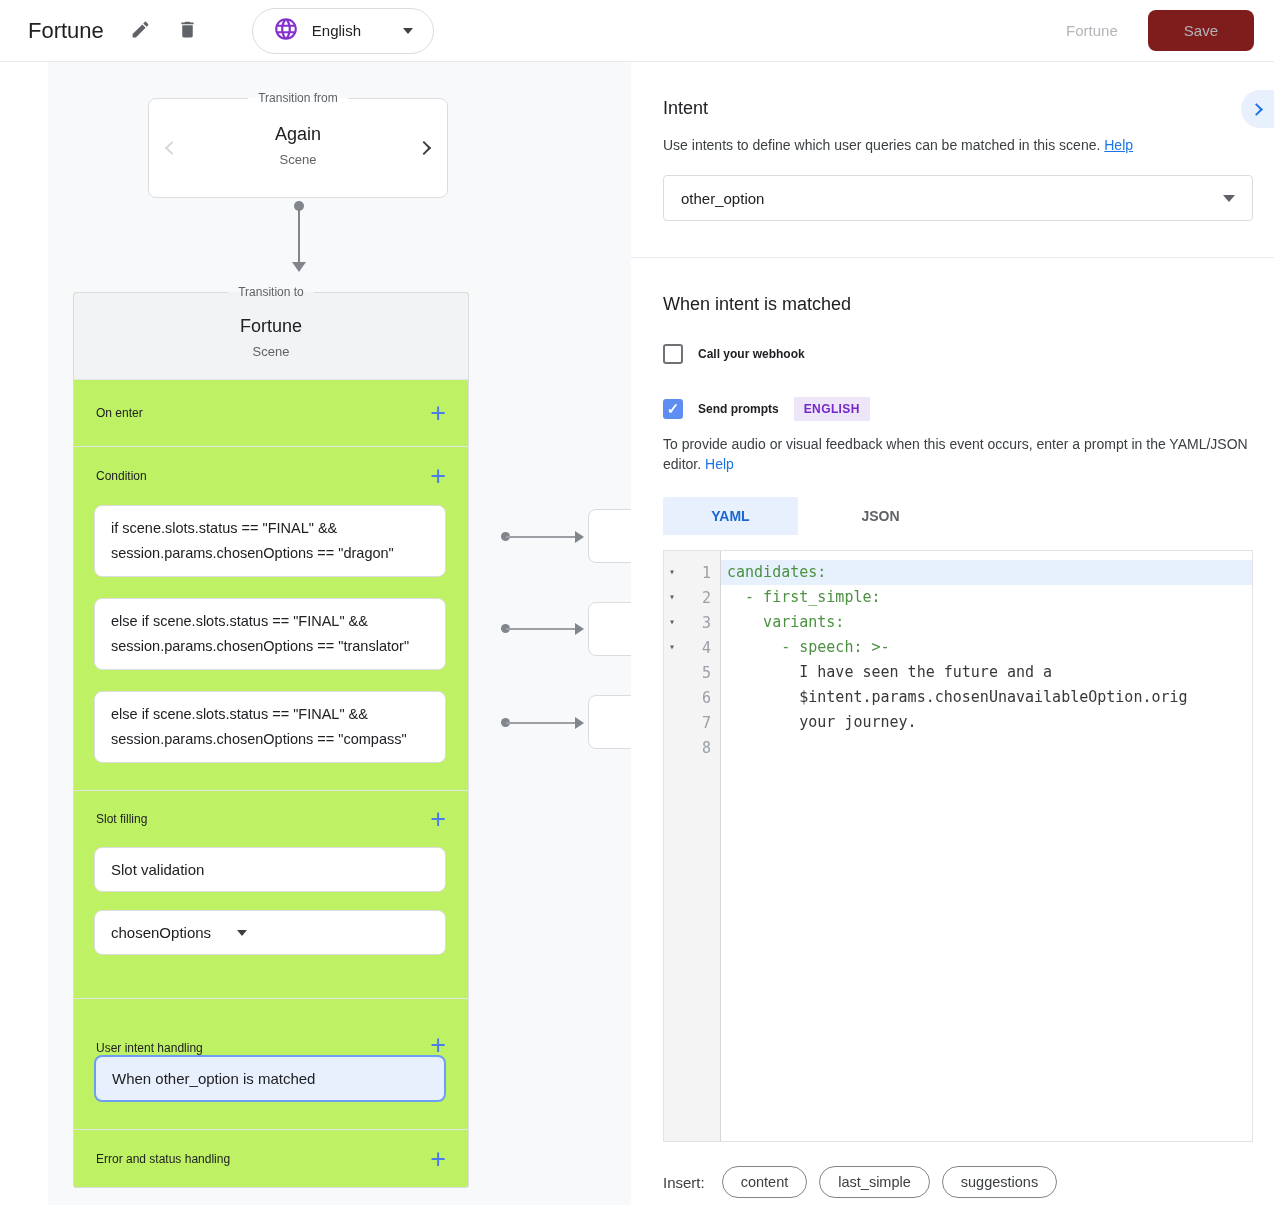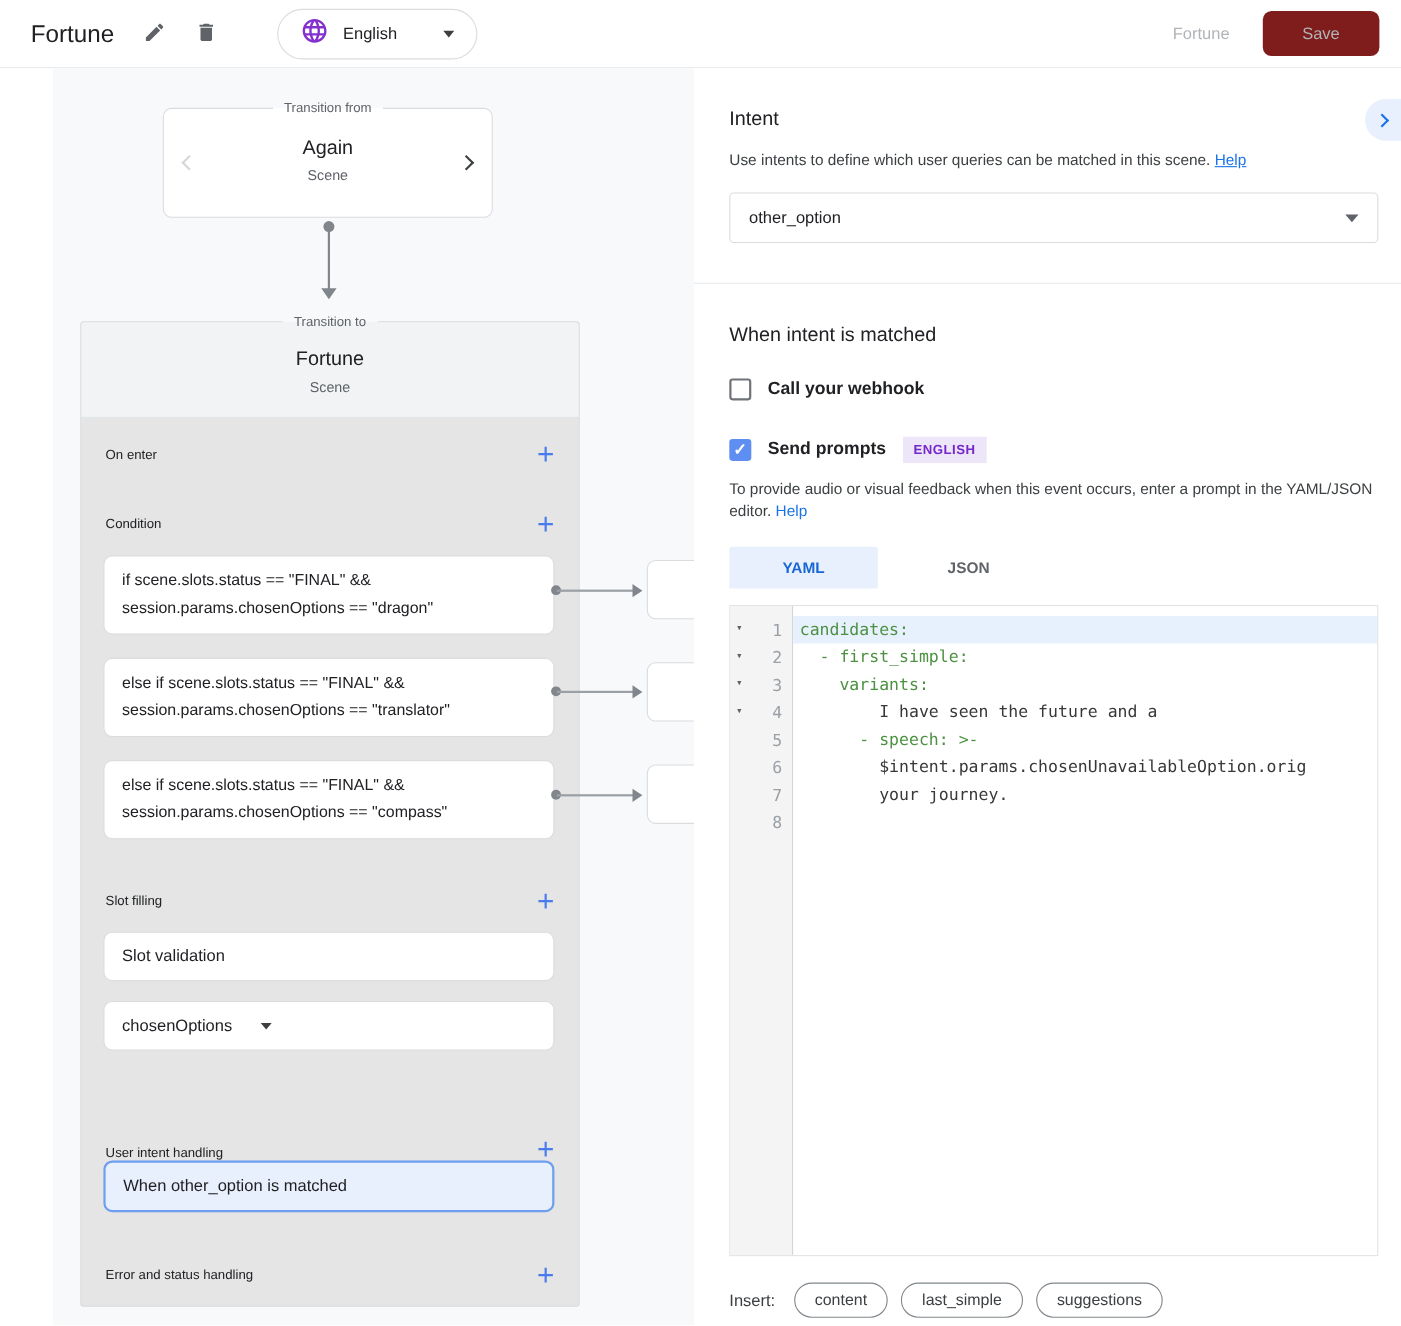--- a/index.html
+++ b/index.html
@@ -47,22 +47,22 @@
   .scene-name { font-size:18px; color:#202124; }
   .scene-type { font-size:13px; color:#5f6368; margin-top:7px; }
 
   .flow-dot { position:absolute; left:246px; top:139px; width:10px; height:10px;
     border-radius:50%; background:#80868b; }
   .flow-line { position:absolute; left:250px; top:146px; width:2px; height:56px; background:#80868b; }
   .flow-arrowhead { position:absolute; left:244px; top:200px; width:0; height:0;
     border-left:7px solid transparent; border-right:7px solid transparent;
     border-top:10px solid #80868b; }
 
-  .to-card { position:absolute; left:25px; top:230px; width:454px;
-    background:#e5e5e5; border:1px solid #dadce0; border-radius:3px; }
+  .to-card { position:absolute; left:25px; top:230px; width:396px;
+    background:#bef264; border:1px solid #dadce0; border-radius:3px; }
   .to-card .frame-label { background:linear-gradient(#f8f9fa 50%, #f1f3f4 50%); }
   .to-header { background:#f1f3f4; text-align:center; padding:23px 0 20px; border-radius:3px 3px 0 0; }
   .section { border-top:1px solid #e3e5e8; }
   .section-row { display:flex; align-items:center; justify-content:space-between;
     padding:0 22px; height:66px; }
   .section-label { font-size:12px; color:#202124; }
   .plus-btn { border:none; background:none; color:#4a7bec; font-size:27px; font-weight:300;
     line-height:20px; cursor:pointer; font-family:inherit; padding:0; }
   .cond-section { padding-bottom:6px; }
   .cond-head { height:58px; }
@@ -110,21 +110,21 @@
     border-right:6px solid transparent; border-top:7px solid #5f6368; }
   .panel-divider { border:none; border-top:1px solid #e8eaed; margin:36px -21px 0 -32px; }
   .matched-title { margin-top:36px; }
   .check-row { display:flex; align-items:center; }
   .row-webhook { margin-top:29px; }
   .row-prompts { margin-top:33px; }
   .checkbox { width:20px; height:20px; border:2px solid #6f7377; border-radius:3px;
     flex:none; cursor:pointer; background:#fff; }
   .checkbox.checked { background:#5f8ef2; border-color:#5f8ef2; color:#fff;
     display:flex; align-items:center; justify-content:center; font-size:15px; font-weight:700; }
-  .check-label { margin-left:15px; font-size:16px; font-weight:700; color:#202124; }
+  .check-label { margin-left:15px; font-size:12px; font-weight:700; color:#202124; }
   .lang-badge { margin-left:15px; background:#ece6f8; color:#7627c9; font-size:12px;
     font-weight:700; letter-spacing:0.4px; padding:5px 10px; }
   .prompt-desc { margin-top:13px; font-size:14px; color:#3c4043; line-height:20px; max-width:642px; }
   .tabs { display:flex; margin-top:23px;gap:15px; }
   .tab { width:135px; height:38px; border:none; background:none; display:flex;
     align-items:center; justify-content:center; font-size:14px; font-weight:700;
     cursor:pointer; font-family:inherit; }
   .tab.active { background:#e8f0fe; color:#1967d2; border-radius:2px 2px 0 0; }
   .tab.inactive { color:#5f6368; }
   .editor { margin-top:15px; height:592px; border:1px solid #e3e3e3; display:flex;
@@ -343,22 +343,22 @@
             <span>7</span>
           </div>
         <div class="gutter-row">
             <span>8</span>
           </div>
       </div>
       <div class="code">
         <div class="code-row key active">candidates:</div>
         <div class="code-row key">  - first_simple:</div>
         <div class="code-row key">    variants:</div>
+        <div class="code-row key">      - speech: &gt;-</div>
         <div class="code-row">        I have seen the future and a</div>
-        <div class="code-row key">      - speech: &gt;-</div>
         <div class="code-row">        $intent.params.chosenUnavailableOption.orig</div>
         <div class="code-row">        your journey.</div>
         <div class="code-row"></div>
       </div>
     </div>
 
     <div class="insert-row">
       <span class="insert-label">Insert:</span>
       <button class="chip">content</button>
       <button class="chip">last_simple</button>

